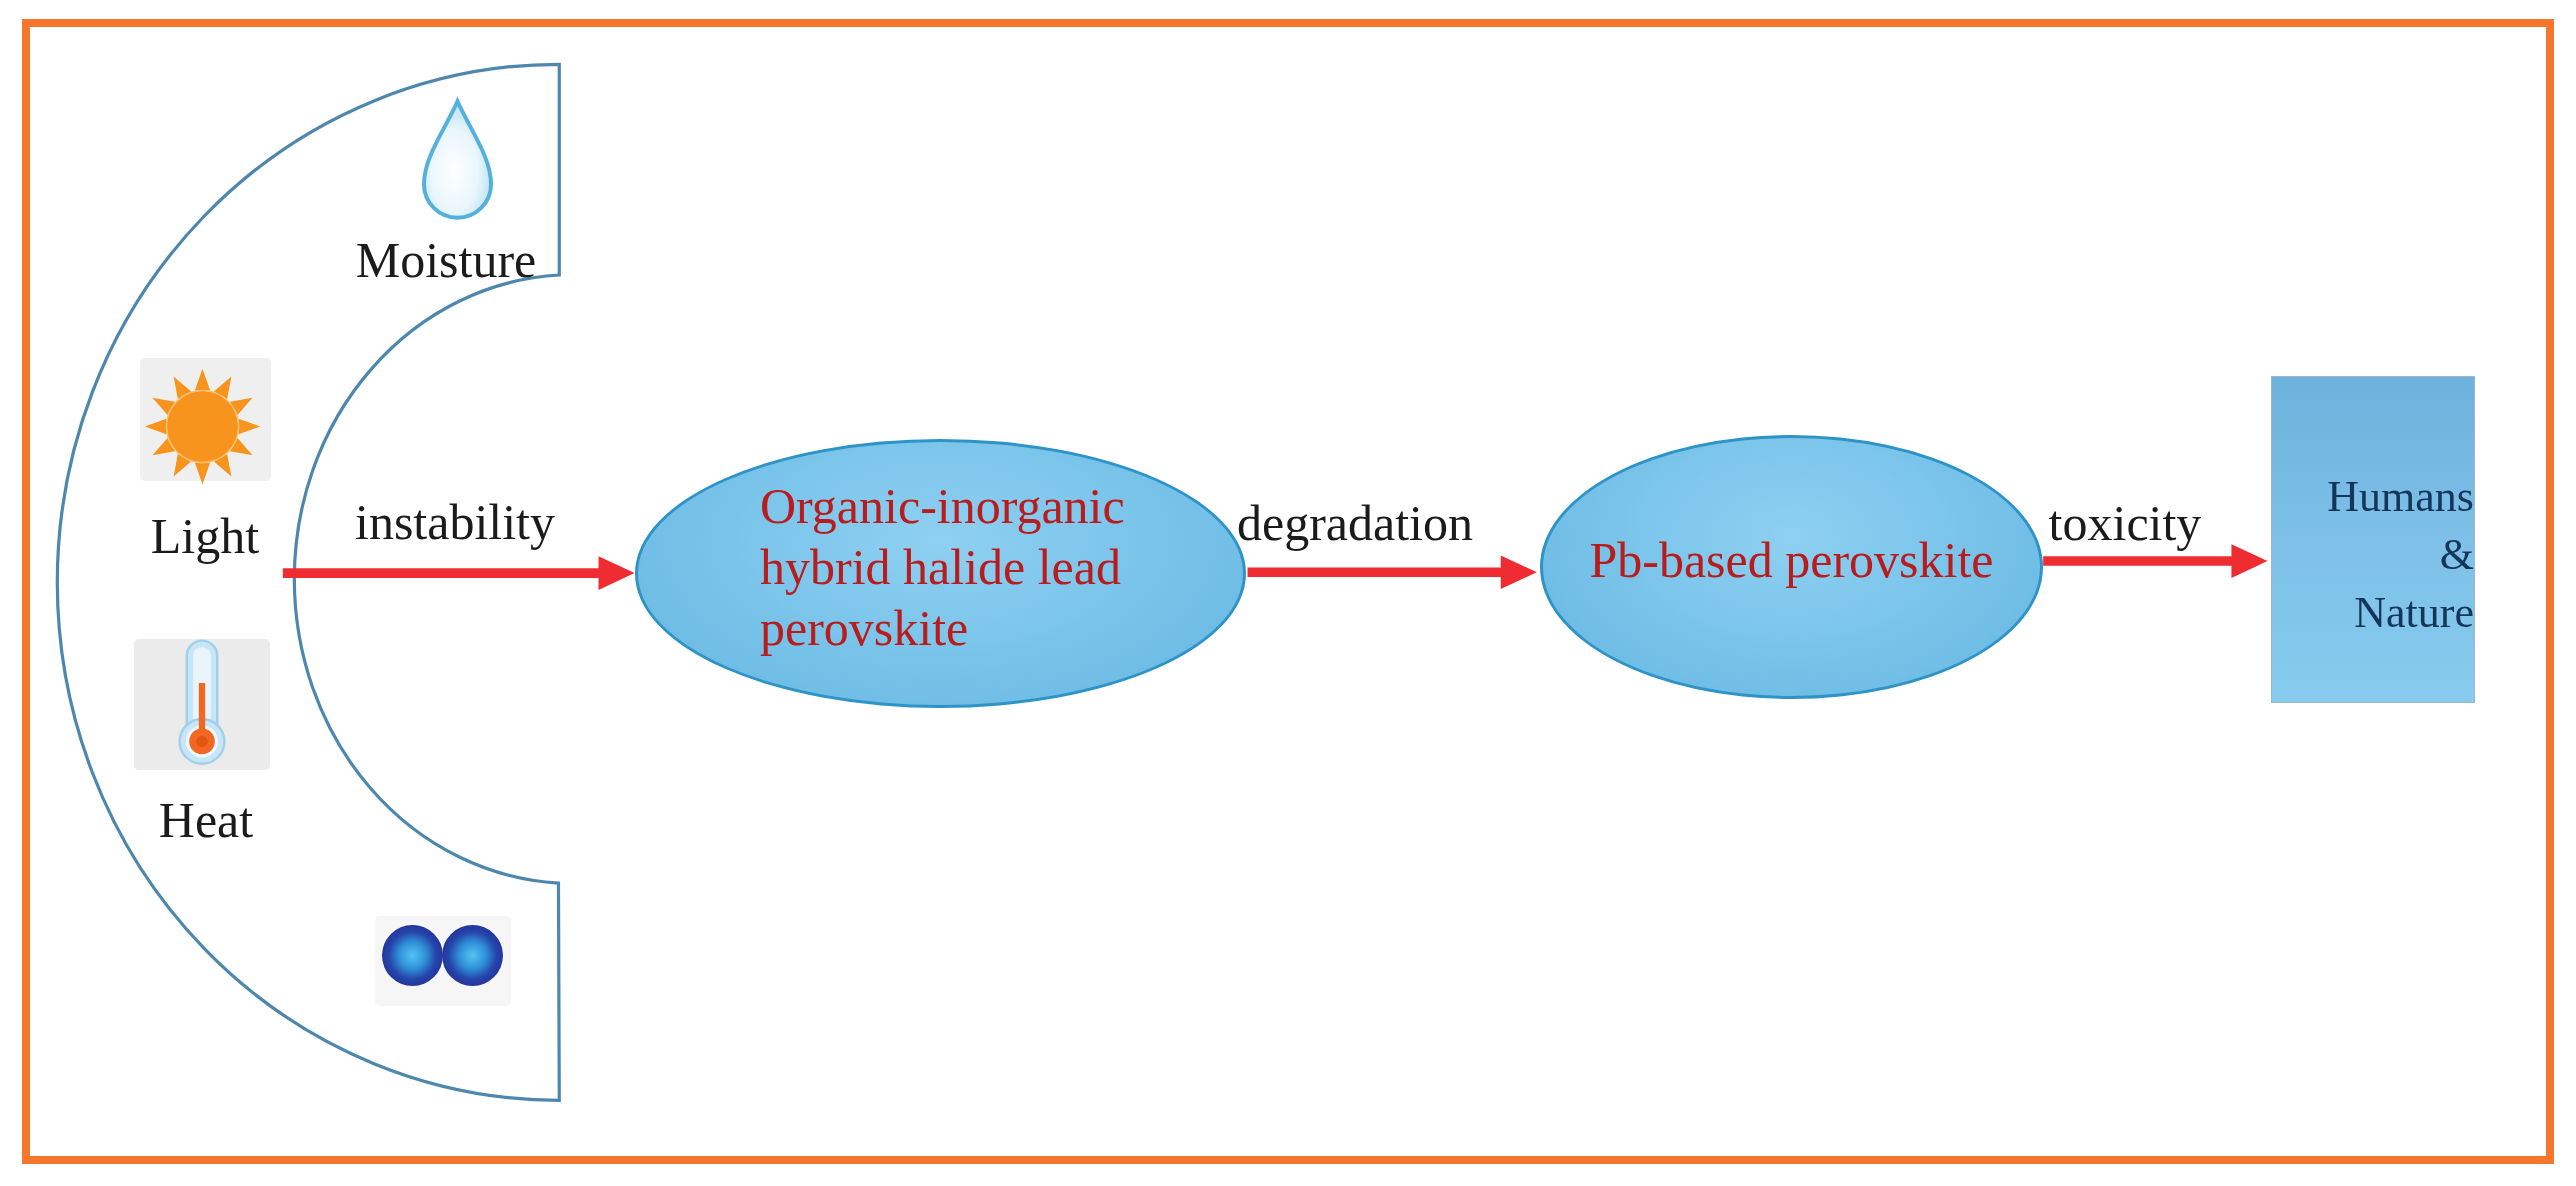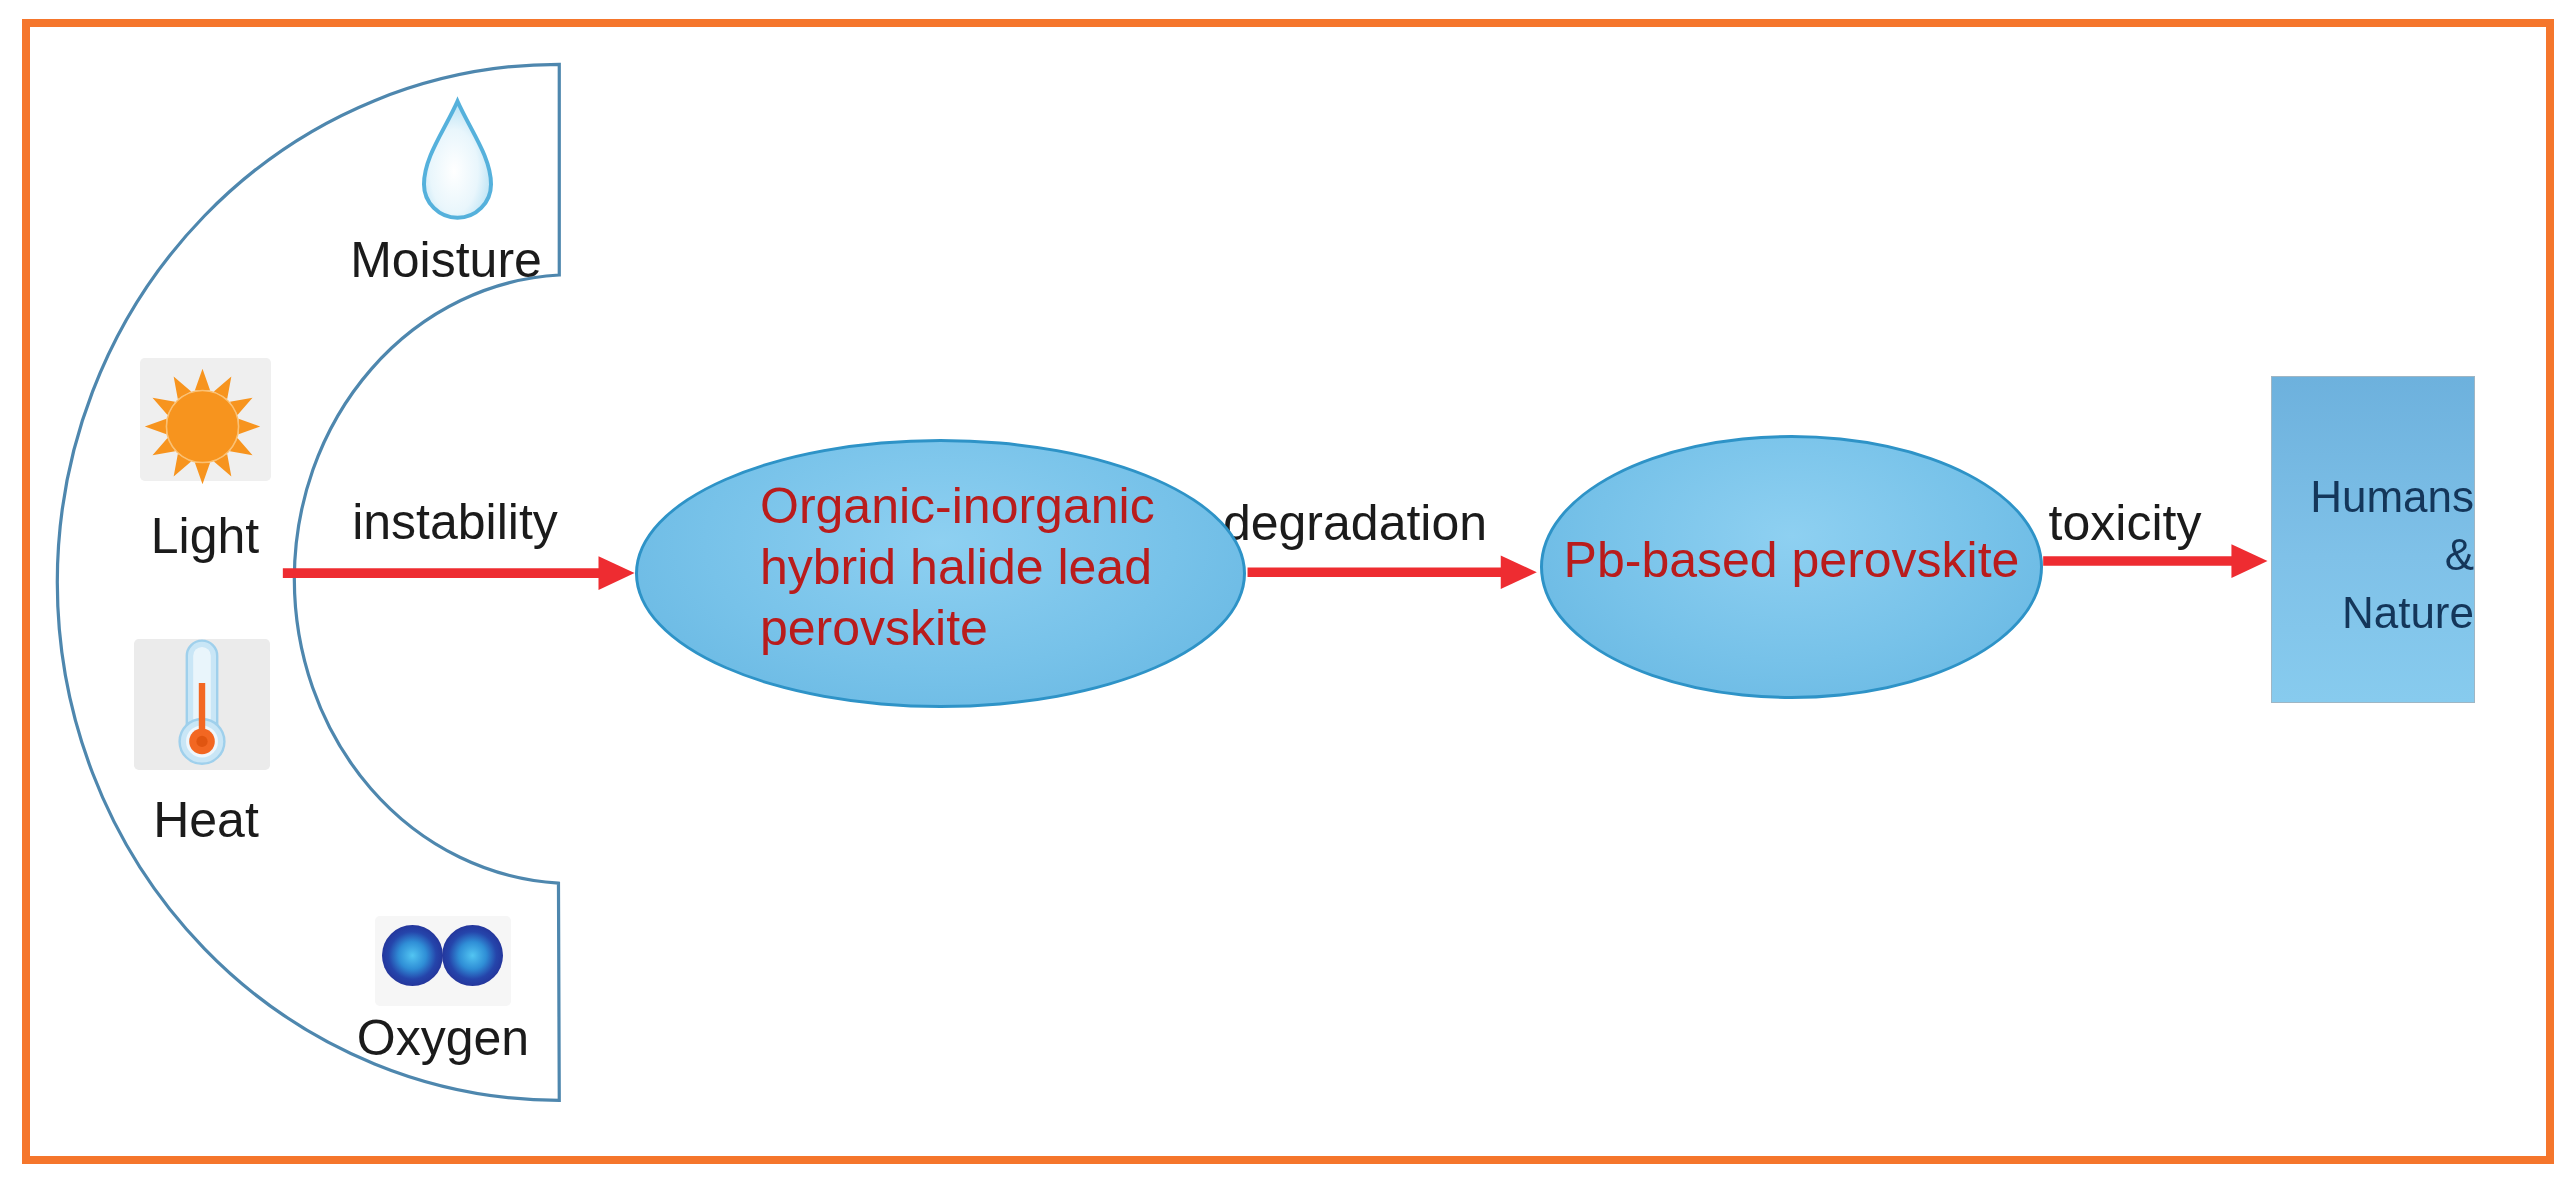--- a/index.html
+++ b/index.html
@@ -1,20 +1,20 @@
 <!DOCTYPE html>
 <html style="font-size:13px"><head>
 <meta charset="utf-8">
 <style>
   html,body{margin:0;padding:0;background:#ffffff;}
   #canvas{
     position:relative;
     width:2576px;height:1187px;
     background:#ffffff;
-    font-family:Liberation Sans, sans-serif;
+    font-family:Liberation Serif, serif;
     overflow:hidden;
   }
   .frame{
     position:absolute;left:21.6px;top:19px;width:2532px;height:1145px;
     border:8.8px solid #f5762c;box-sizing:border-box;
   }
   .abs{position:absolute;}
   .label{
     position:absolute;width:320px;text-align:center;
     font-size:50px;color:#1b1b1b;line-height:56px;white-space:nowrap;
@@ -114,21 +114,20 @@
       <radialGradient id="o2a" cx="50%" cy="50%" r="50%">
         <stop offset="0%" stop-color="#52c5f2"></stop>
         <stop offset="45%" stop-color="#2f8ed6"></stop>
         <stop offset="78%" stop-color="#2545ab"></stop>
         <stop offset="100%" stop-color="#24369c"></stop>
       </radialGradient>
     </defs>
     <circle cx="38" cy="38" r="38" fill="url(#o2a)"></circle>
     <circle cx="113" cy="38" r="38" fill="url(#o2a)"></circle>
   </svg>
-  <div class="label z2" style="left:283px;top:1010px;">Oxygen</div>
 
   <div class="label z2" style="left:295px;top:494px;">instability</div>
   <div class="label z2" style="left:1195px;top:495px;">degradation</div>
   <div class="label z2" style="left:1965px;top:495px;">toxicity</div>
 
   <div class="node-ellipse z2" style="left:635px;top:439px;width:611px;height:269px;"></div>
   <div class="node-text z2" style="left:760px;top:476px;text-align:left;">Organic-inorganic
 hybrid halide lead
 perovskite</div>
 

